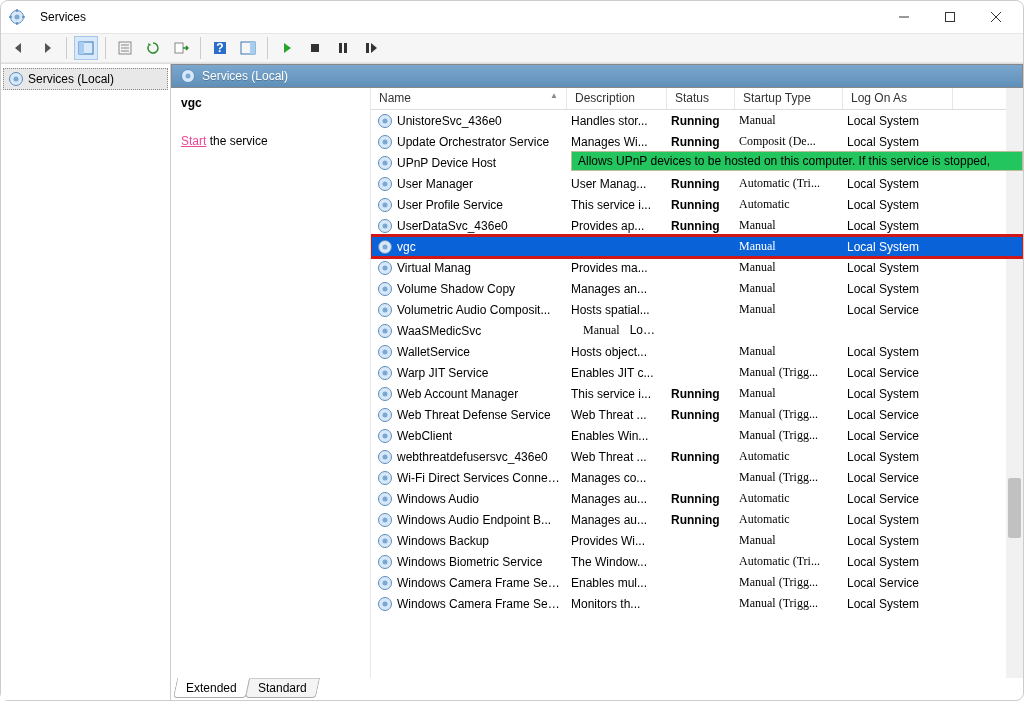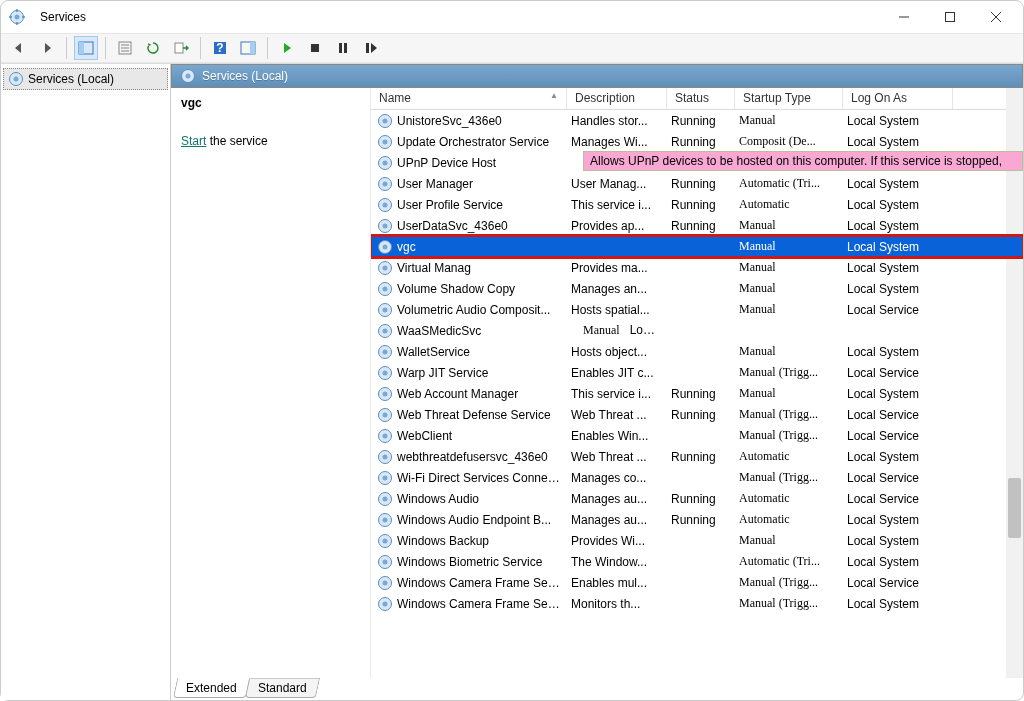--- a/index.html
+++ b/index.html
@@ -34,46 +34,46 @@
 .gear-icon { width: 16px; height: 16px; }
 
 .right-pane { flex: 1; display: flex; flex-direction: column; min-height: 0; }
 .right-header { height: 24px; background: linear-gradient(#7ba7ce, #5f8fb8); border: 1px solid #888; display: flex; align-items: center; padding: 0 8px; color: #222; }
 .right-header .gicon { width: 16px; height: 16px; margin-right: 6px; }
 .right-header .label { color: #fff; text-shadow: 0 1px 0 rgba(0,0,0,.2); }
 
 .split { flex: 1; display: flex; min-height: 0; position: relative; }
 .detail-pane { width: 200px; padding: 8px 10px; border-right: 1px solid #e8e8e8; }
 .detail-pane .svc-name { font-weight: bold; margin-bottom: 24px; }
-.detail-pane a { color: #0f766e; text-decoration: underline; }
+.detail-pane a { color: #ec4899; text-decoration: underline; }
 
 .list-pane { flex: 1; position: relative; display: flex; flex-direction: column; min-height: 0; }
 .col-headers { display: flex; height: 22px; border-bottom: 1px solid #ddd; }
 .col-headers .col { padding: 3px 8px; border-right: 1px solid #e6e6e6; color: #333; }
 .col.name { width: 196px; display: flex; justify-content: space-between; }
 .col.desc { width: 100px; }
 .col.stat { width: 68px; }
 .col.start { width: 108px; }
 .col.log { width: 110px; }
 .col .sort { font-size: 8px; color: #888; }
 
 .rows { flex: 1; overflow: hidden; position: relative; }
 .row { display: flex; align-items: center; height: 21px; padding-left: 2px; }
 .row .ricon { width: 16px; height: 16px; margin: 0 2px 0 4px; flex-shrink: 0; }
 .row .c { padding: 0 8px 0 2px; white-space: nowrap; overflow: hidden; text-overflow: ellipsis; }
 .row .c.name { width: 174px; }
 .row .c.desc { width: 100px; }
-.row .c.stat { width: 68px; }
+.row .c.stat { width: 68px; font-weight: bold; }
 .row .c.start { width: 108px; font-family: Liberation Serif, serif; }
 .row .c.log { width: 110px; }
 .row.selected { background: #0a62d9; color: #fff; }
 .row.highlight { outline: 3px solid #d01818; outline-offset: -1px; position: relative; z-index: 2; }
 
 
-.tooltip { position: absolute; left: 212px; top: 63px; right: 0; background: #f9a8d4; border: 1px solid #bdbd9a; padding: 2px 6px; font-size: 12px; z-index: 5; white-space: nowrap; overflow: hidden; }
+.tooltip { position: absolute; left: 200px; top: 63px; right: 0; background: #22c55e; border: 1px solid #bdbd9a; padding: 2px 6px; font-size: 12px; z-index: 5; white-space: nowrap; overflow: hidden; }
 
 
 .scrollbar { position: absolute; right: 0; top: 0; bottom: 0; width: 17px; background: #f1f1f1; }
 .scroll-thumb { position: absolute; left: 2px; right: 2px; top: 390px; height: 60px; background: #c1c1c1; border-radius: 2px; }
 
 
 .tabs { height: 22px; display: flex; align-items: flex-start; padding-left: 4px; border-top: 0px solid #ccc; }
 .tab { padding: 2px 10px; border: 1px solid #aaa; border-top: 1px solid #ccc; border-radius: 0 0 4px 4px; background: #f4f4f4; margin-right: -1px; font-size: 11px; position: relative; transform: skewX(-12deg); }
 .tab span { display: inline-block; transform: skewX(12deg); }
 .tab.active { background: #fff; border-top-color: #fff; z-index: 1; }

